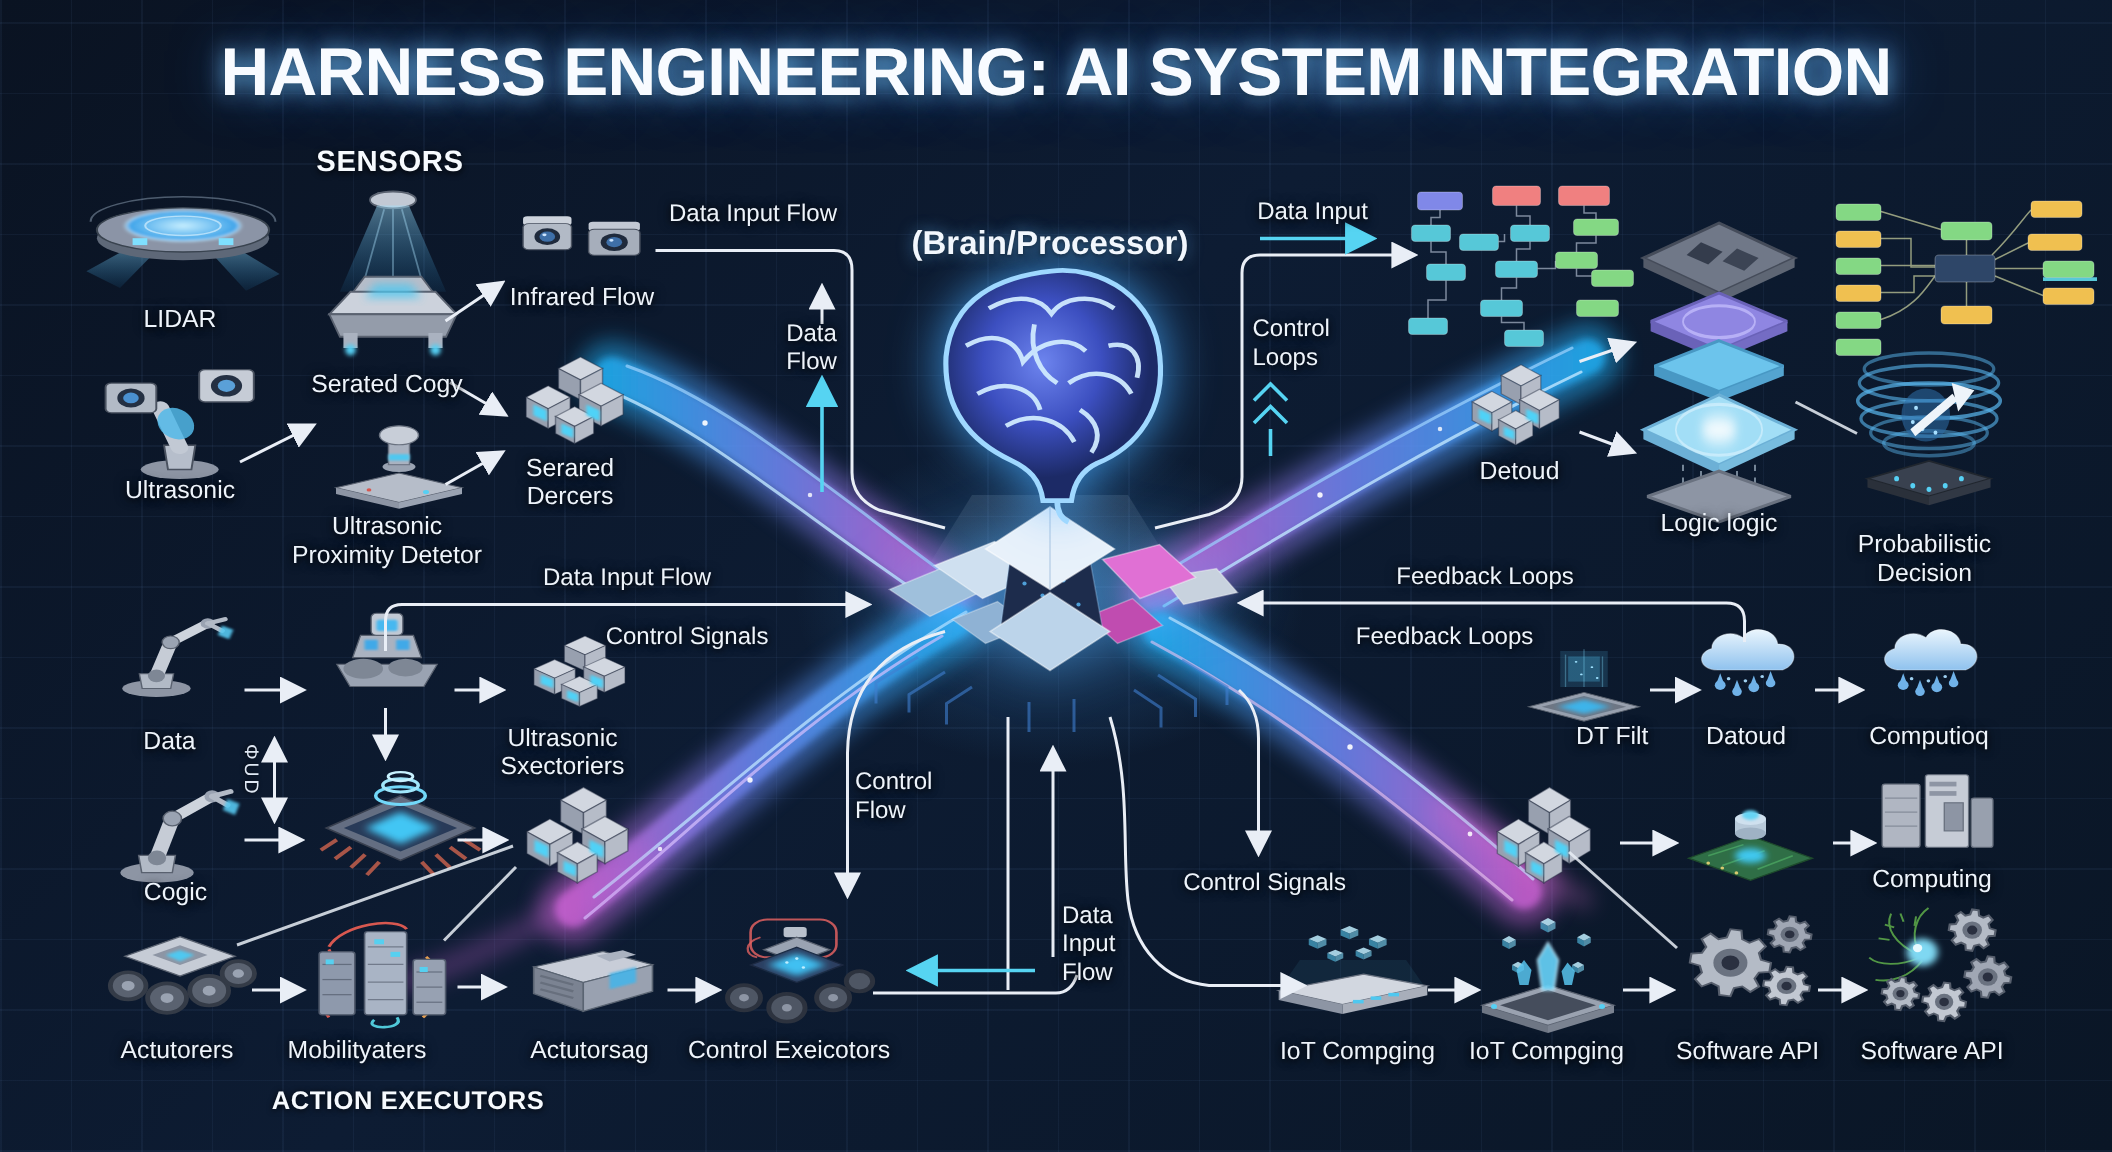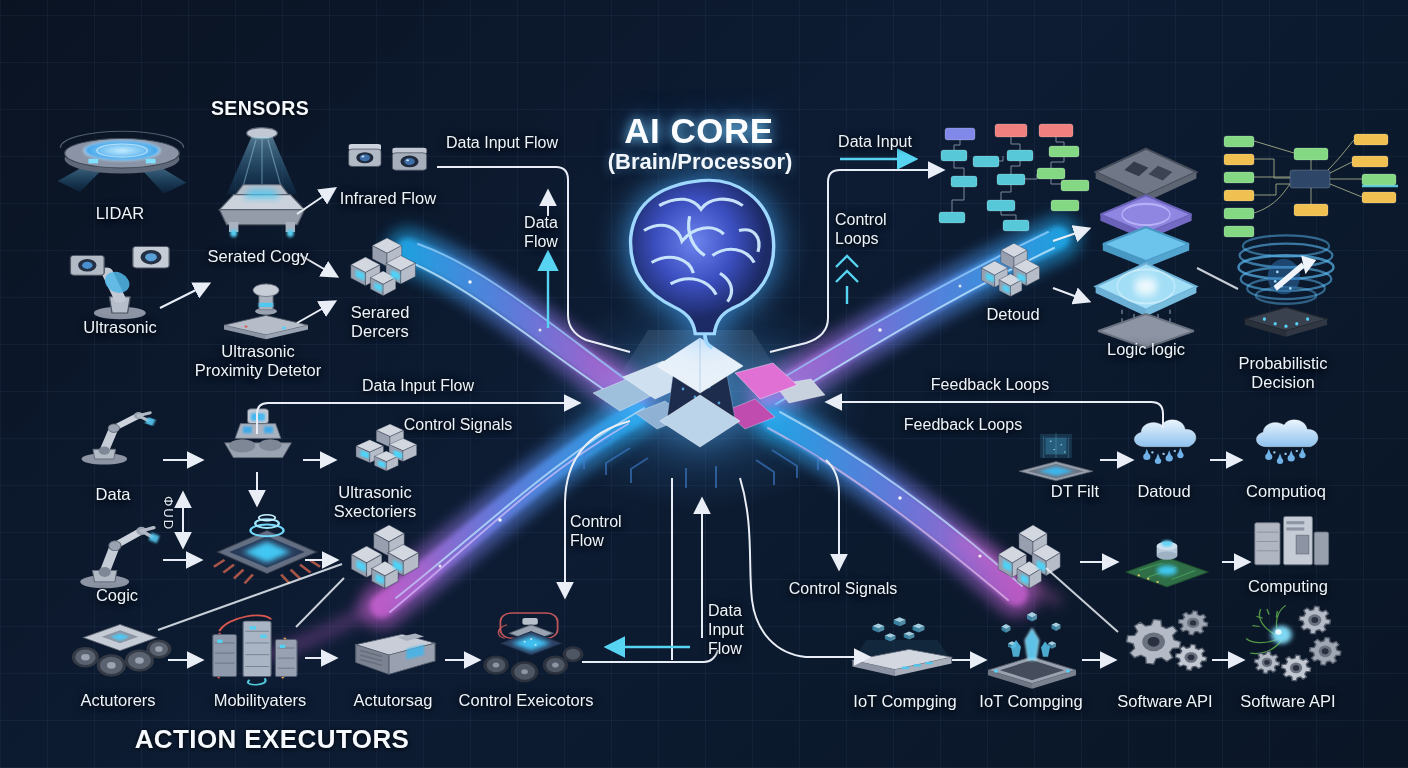--- a/index.html
+++ b/index.html
@@ -25,21 +25,21 @@
     white-space:pre-line;
   }
   .flabel{font-size:16px;}
   .left{text-align:left;}
   .ctr{transform:translateX(-50%);}
   .sechdr{
     position:absolute;transform:translateX(-50%);font-size:19.5px;font-weight:700;
     letter-spacing:.4px;color:#f6fafe;text-shadow:0 1px 4px rgba(0,0,0,.9);
     white-space:nowrap;
   }
-  .sechdr.big{font-size:26px;font-weight:800;}
+  .sechdr.big{font-size:17px;font-weight:800;}
   #title{
     position:absolute;left:704px;top:22px;transform:translateX(-50%);
     font-size:45px;font-weight:800;letter-spacing:-.5px;white-space:nowrap;color:#f8fbff;
     text-shadow:0 0 14px rgba(120,200,255,.85),0 0 34px rgba(60,140,255,.5),0 2px 3px rgba(0,0,0,.65);
   }
   #core-title{
     position:absolute;left:699px;top:111px;transform:translateX(-50%);
     font-size:35px;font-weight:800;letter-spacing:.5px;color:#fbfdff;white-space:nowrap;
     text-shadow:0 0 12px rgba(120,210,255,.95),0 0 28px rgba(70,150,255,.6);
   }
@@ -862,23 +862,23 @@
     <g stroke="#56d4f2" stroke-width="2.4" fill="none">
       <path d="M548,328 V254" marker-end="url(#ac)"></path>
       <path d="M840,159 H914" marker-end="url(#ac)"></path>
       <path d="M836,267 L847,256 L858,267"></path>
       <path d="M836,282 L847,271 L858,282"></path>
       <path d="M847,286 V304"></path>
       <path d="M690,647 H608" marker-end="url(#ac)"></path>
     </g>
   </svg>
 
+  <div id="title">HARNESS ENGINEERING: AI SYSTEM INTEGRATION</div>
   <div class="sechdr" style="left:260px;top:97px;">SENSORS</div>
   <div class="sechdr big" style="left:272px;top:724px;">ACTION EXECUTORS</div>
-  <div id="core-title">AI CORE</div>
   <div id="core-sub">(Brain/Processor)</div>
 
   <div class="flabel ctr" style="left:502px;top:134px;">Data Input Flow</div>
   <div class="flabel ctr" style="left:541px;top:214px;">Data
 Flow</div>
   <div class="flabel ctr" style="left:875px;top:133px;">Data Input</div>
   <div class="flabel left" style="left:835px;top:211px;">Control
 Loops</div>
   <div class="flabel ctr" style="left:418px;top:377px;">Data Input Flow</div>
   <div class="flabel ctr" style="left:458px;top:416px;">Control Signals</div>
@@ -897,21 +897,21 @@
     <div class="dlabel" style="left: 158px; top: 342px; width: 200px;">Ultrasonic
 Proximity Detetor</div>
     <div class="dlabel" style="left: 318px; top: 189px; width: 140px;">Infrared Flow</div>
     <div class="dlabel" style="left: 325px; top: 303px; width: 110px;">Serared
 Dercers</div>
     <div class="dlabel" style="left: 68px; top: 485px; width: 90px;">Data</div>
     <div class="dlabel" style="left: 310px; top: 483px; width: 130px;">Ultrasonic
 Sxectoriers</div>
     <div class="dlabel" style="left: 72px; top: 586px; width: 90px;">Cogic</div>
     <div class="dlabel" style="left: 58px; top: 691px; width: 120px;">Actutorers</div>
-    <div class="dlabel" style="left: 185px; top: 691px; width: 150px;">Mobilityaters</div>
+    <div class="dlabel" style="left: 163px; top: 691px; width: 150px;">Mobilityaters</div>
     <div class="dlabel" style="left: 333px; top: 691px; width: 120px;">Actutorsag</div>
     <div class="dlabel" style="left: 431px; top: 691px; width: 190px;">Control Exeicotors</div>
     <div class="dlabel" style="left: 963px; top: 305px; width: 100px;">Detoud</div>
     <div class="dlabel" style="left: 1086px; top: 340px; width: 120px;">Logic logic</div>
     <div class="dlabel" style="left: 1208px; top: 326px; width: 150px; margin-top: 28px;">Probabilistic
 Decision</div>
     <div class="dlabel" style="left: 1009px; top: 482px; width: 90px; text-align: right;">DT Filt</div>
     <div class="dlabel" style="left: 1119px; top: 482px; width: 90px;">Datoud</div>
     <div class="dlabel" style="left: 1226px; top: 482px; width: 120px;">Computioq</div>
     <div class="dlabel" style="left: 1233px; top: 577px; width: 110px;">Computing</div>

